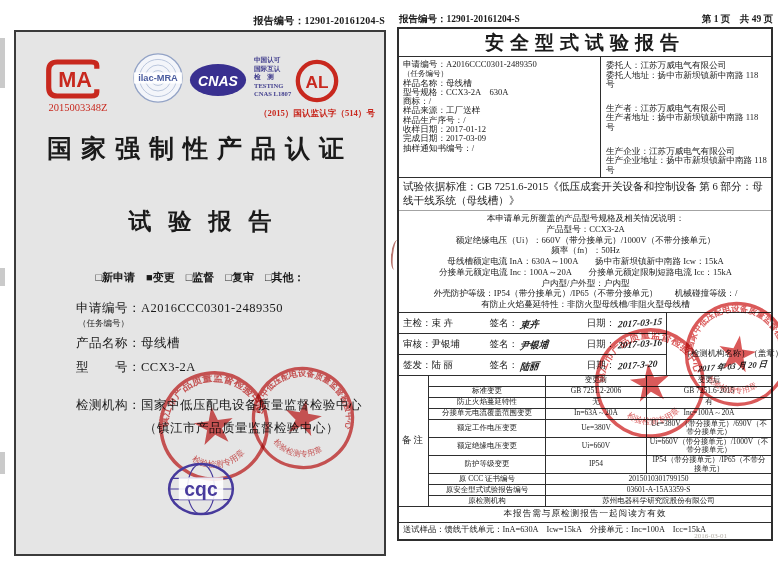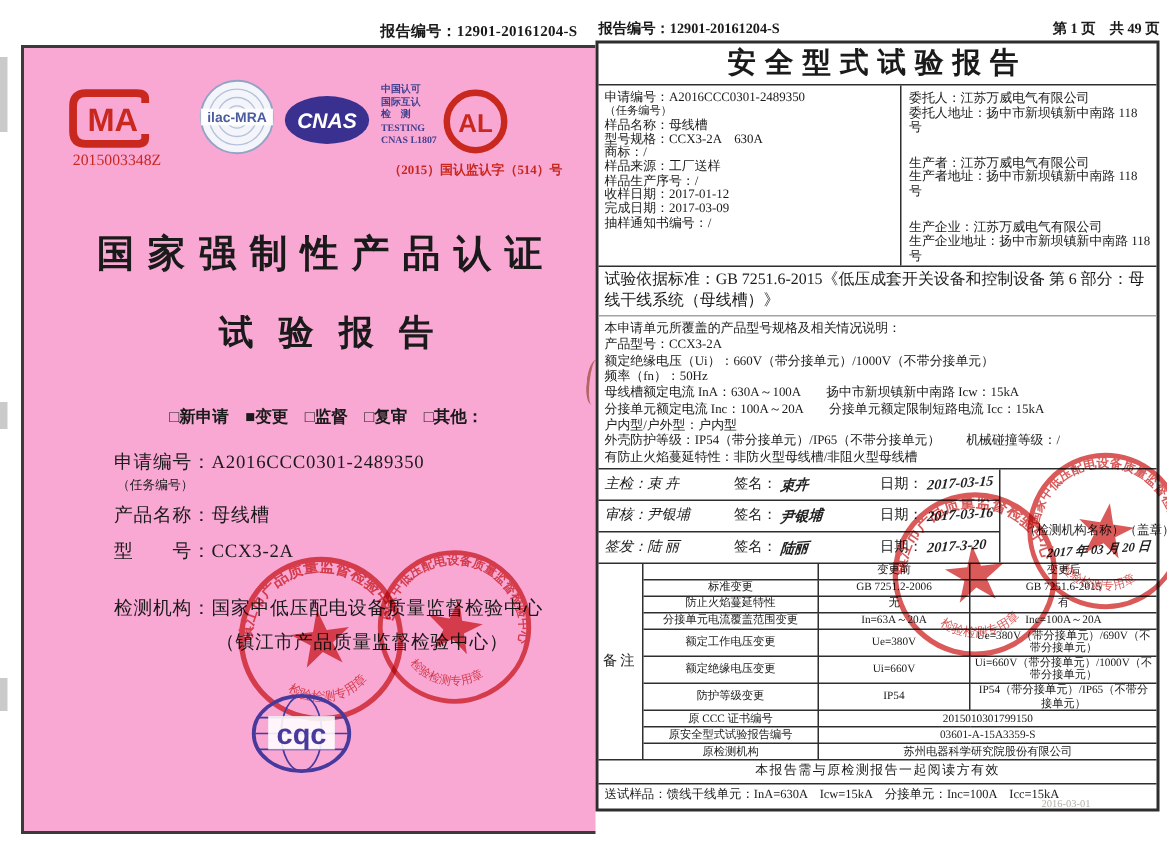--- a/index.html
+++ b/index.html
@@ -7,28 +7,28 @@
     width:778px;height:562px;position:relative;overflow:hidden;
     background:#ffffff;color:#1a1a1a;
     font-family:"Liberation Serif","DejaVu Serif",serif;
   }
   
   .artifact{position:absolute;left:0;width:5px;background:#8a8a8a;opacity:.45;}
   
   .lp-report{position:absolute;top:14px;left:160px;width:225px;text-align:right;
     font-size:10px;font-weight:bold;letter-spacing:.2px;}
   .left-page{position:absolute;left:14px;top:30px;width:368px;height:522px;
-    border:2px solid #3b3b3b;background:#f9a8d4;padding-left:35px;}
+    border:2px solid #3b3b3b;background:#e5e5e5;}
   .cma-num{position:absolute;left:24px;top:70px;width:76px;text-align:center;
     font-size:10.5px;font-weight:normal;color:#c8281e;}
   .cnas-cap{position:absolute;left:238px;top:24px;font-size:6.6px;line-height:1.3;
     color:#44418f;font-weight:bold;}
   .al-cap{position:absolute;left:234px;top:76px;width:134px;text-align:center;
     font-size:8.6px;font-weight:bold;color:#c8281e;}
-  .lp-title1{position:absolute;left:0;top:120px;width:100%;text-align:center;
+  .lp-title1{position:absolute;left:0;top:100px;width:100%;text-align:center;
     font-size:25px;font-weight:700;letter-spacing:9px;}
   .lp-title2{position:absolute;left:0;top:174px;width:100%;text-align:center;
     font-size:23px;font-weight:700;letter-spacing:17px;text-indent:17px;}
   .lp-checks{position:absolute;left:0;top:238px;width:100%;text-align:center;
     font-size:11px;font-weight:bold;}
   .lp-line{position:absolute;left:60px;font-size:12.5px;letter-spacing:.5px;}
   .lp-note{position:absolute;left:62px;font-size:8.5px;}
   
   .right-page{position:absolute;left:397px;top:12px;width:376px;height:544px;background:#fff;}
   .rp-head{position:relative;height:15px;font-size:9.5px;font-weight:bold;}
@@ -41,26 +41,26 @@
   .rt-info .il{width:194px;border-right:1px solid #2e2e2e;padding:3px 3px 2px 4px;}
   .rt-info .il div{line-height:9.3px;}
   .rt-info .il div:nth-child(2){font-size:7.5px;}
   .rt-info .ir{flex:1;padding:4px 3px 2px 5px;}
   .rt-info .ir div{line-height:9.6px;}
   .rt-info .ir div:nth-child(3),.rt-info .ir div:nth-child(5){margin-top:14px;}
   .rt-standard{border-bottom:1px solid #a3a3a3;font-size:10.6px;line-height:14px;padding:2px 4px;}
   .rt-conclusion{border-bottom:1px solid #2e2e2e;font-size:10.8px;font-weight:600;
     padding:1px 4px 2px;letter-spacing:1px;}
   .rt-coverage{border-bottom:1px solid #2e2e2e;font-size:8.6px;padding:2px 3px 2px 4px;}
-  .rt-coverage div{line-height:10.7px;}
+  .rt-coverage div{line-height:10.7px;text-align:center;}
   .rt-sign{display:grid;grid-template-columns:1fr 132px;border-bottom:1px solid #2e2e2e;}
   .sig-left{border-right:1px solid #2e2e2e;}
   .sig-row{height:20px;line-height:20px;padding:0 4px;font-size:9.5px;border-bottom:1px solid #2e2e2e;white-space:nowrap;}
   .sig-row:last-child{border-bottom:none;}
-  .sig-role{display:inline-block;width:84px;font-style:italic;}
+  .sig-role{display:inline-block;width:84px;}
   .sig-lab{display:inline-block;}
   .script{font-style:italic;display:inline-block;transform:rotate(-4deg) skewX(-8deg);
     color:#222;font-weight:600;}
   .sig-sign{width:64px;}
   .sig-org{display:flex;flex-direction:column;justify-content:flex-end;align-items:center;
     font-size:8.4px;padding-bottom:3px;}
   .sig-org .l2{margin-top:2px;}
   .rt-remark{display:grid;grid-template-columns:30px 1fr;border-bottom:1px solid #2e2e2e;}
   .remark-cell{border-right:1px solid #2e2e2e;display:flex;align-items:center;
     justify-content:center;font-size:9.5px;letter-spacing:2px;}

